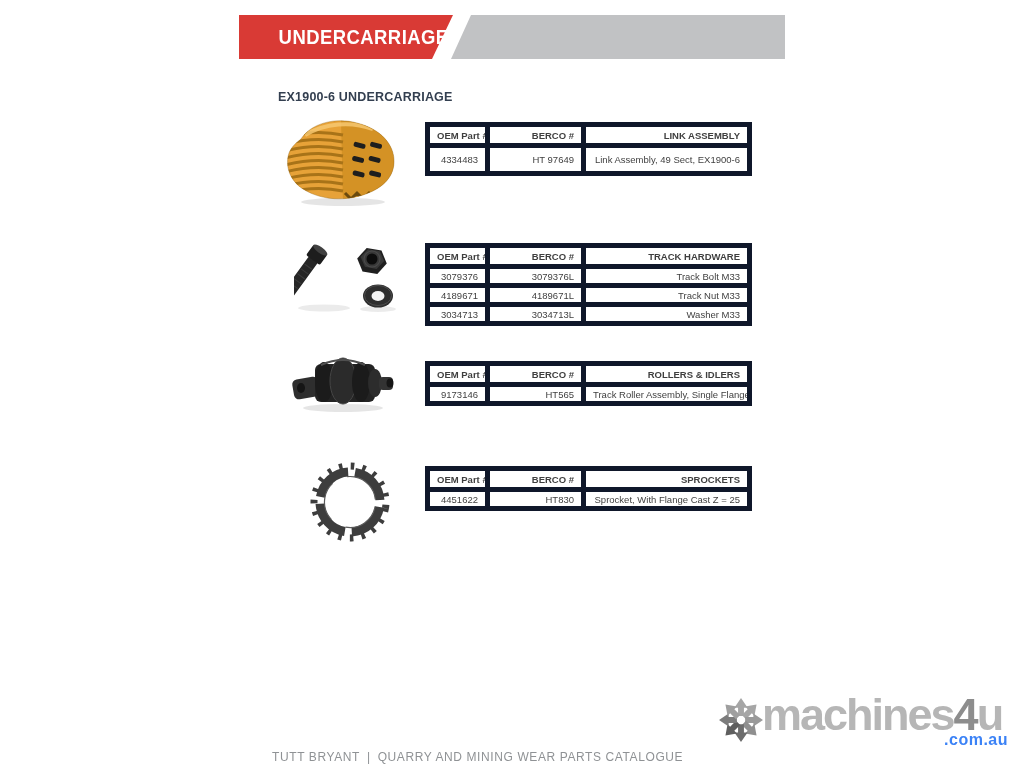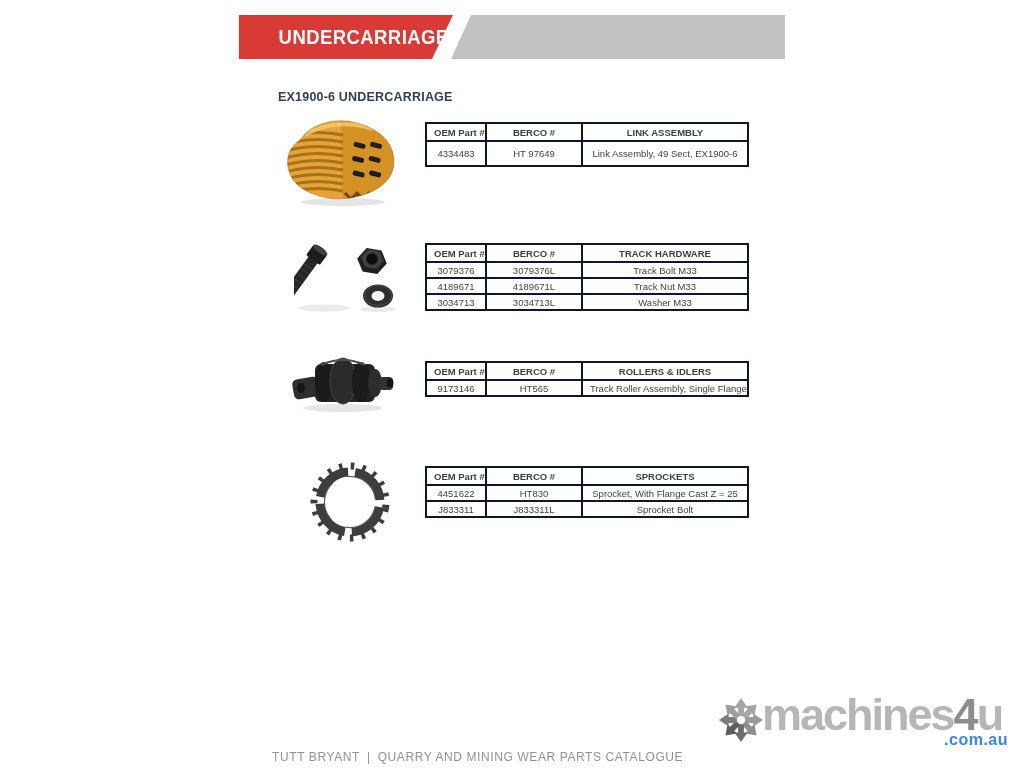--- a/index.html
+++ b/index.html
@@ -23,21 +23,21 @@
   }
 
   
   .fig{position:absolute;}
 
   
   .parts-table{
     position:absolute;left:425px;border-collapse:collapse;background:#ffffff;table-layout:fixed;width:322px;
   }
   .parts-table th,.parts-table td{
-    border:2px solid #0f172a;font-size:9.5px;color:#3f3f3f;text-align:center;
+    border:5px solid #0f172a;font-size:9.5px;color:#3f3f3f;text-align:right;
     padding:0 7px;vertical-align:middle;white-space:nowrap;overflow:hidden;
   }
   .parts-table th{font-weight:700;height:16px;}
   .parts-table td{font-weight:400;height:14px;}
   .t-link td{height:23px;}
   .t1{top:122px;} .t2{top:243px;} .t3{top:361px;} .t4{top:466px;}
 
   
   .footer{
     position:absolute;left:272px;top:750px;font-size:12px;letter-spacing:0.6px;
@@ -228,25 +228,20 @@
         <tr>
       <th>OEM Part #</th>
       <th>BERCO #</th>
       <th>SPROCKETS</th>
     </tr>
     <tr>
       <td>4451622</td>
       <td>HT830</td>
       <td>Sprocket, With Flange Cast Z = 25</td>
     </tr>
-    <tr>
-      <td>J833311</td>
-      <td>J833311L</td>
-      <td>Sprocket Bolt</td>
-    </tr>
   </tbody>
     </table>
 
   <div class="footer">
     <span>TUTT BRYANT</span><span class="sep">|</span><span>QUARRY AND MINING WEAR PARTS CATALOGUE</span>
   </div>
 
   <div>
     <svg class="wm-icon" width="44" height="52" viewBox="0 0 48 54">
       <defs>

